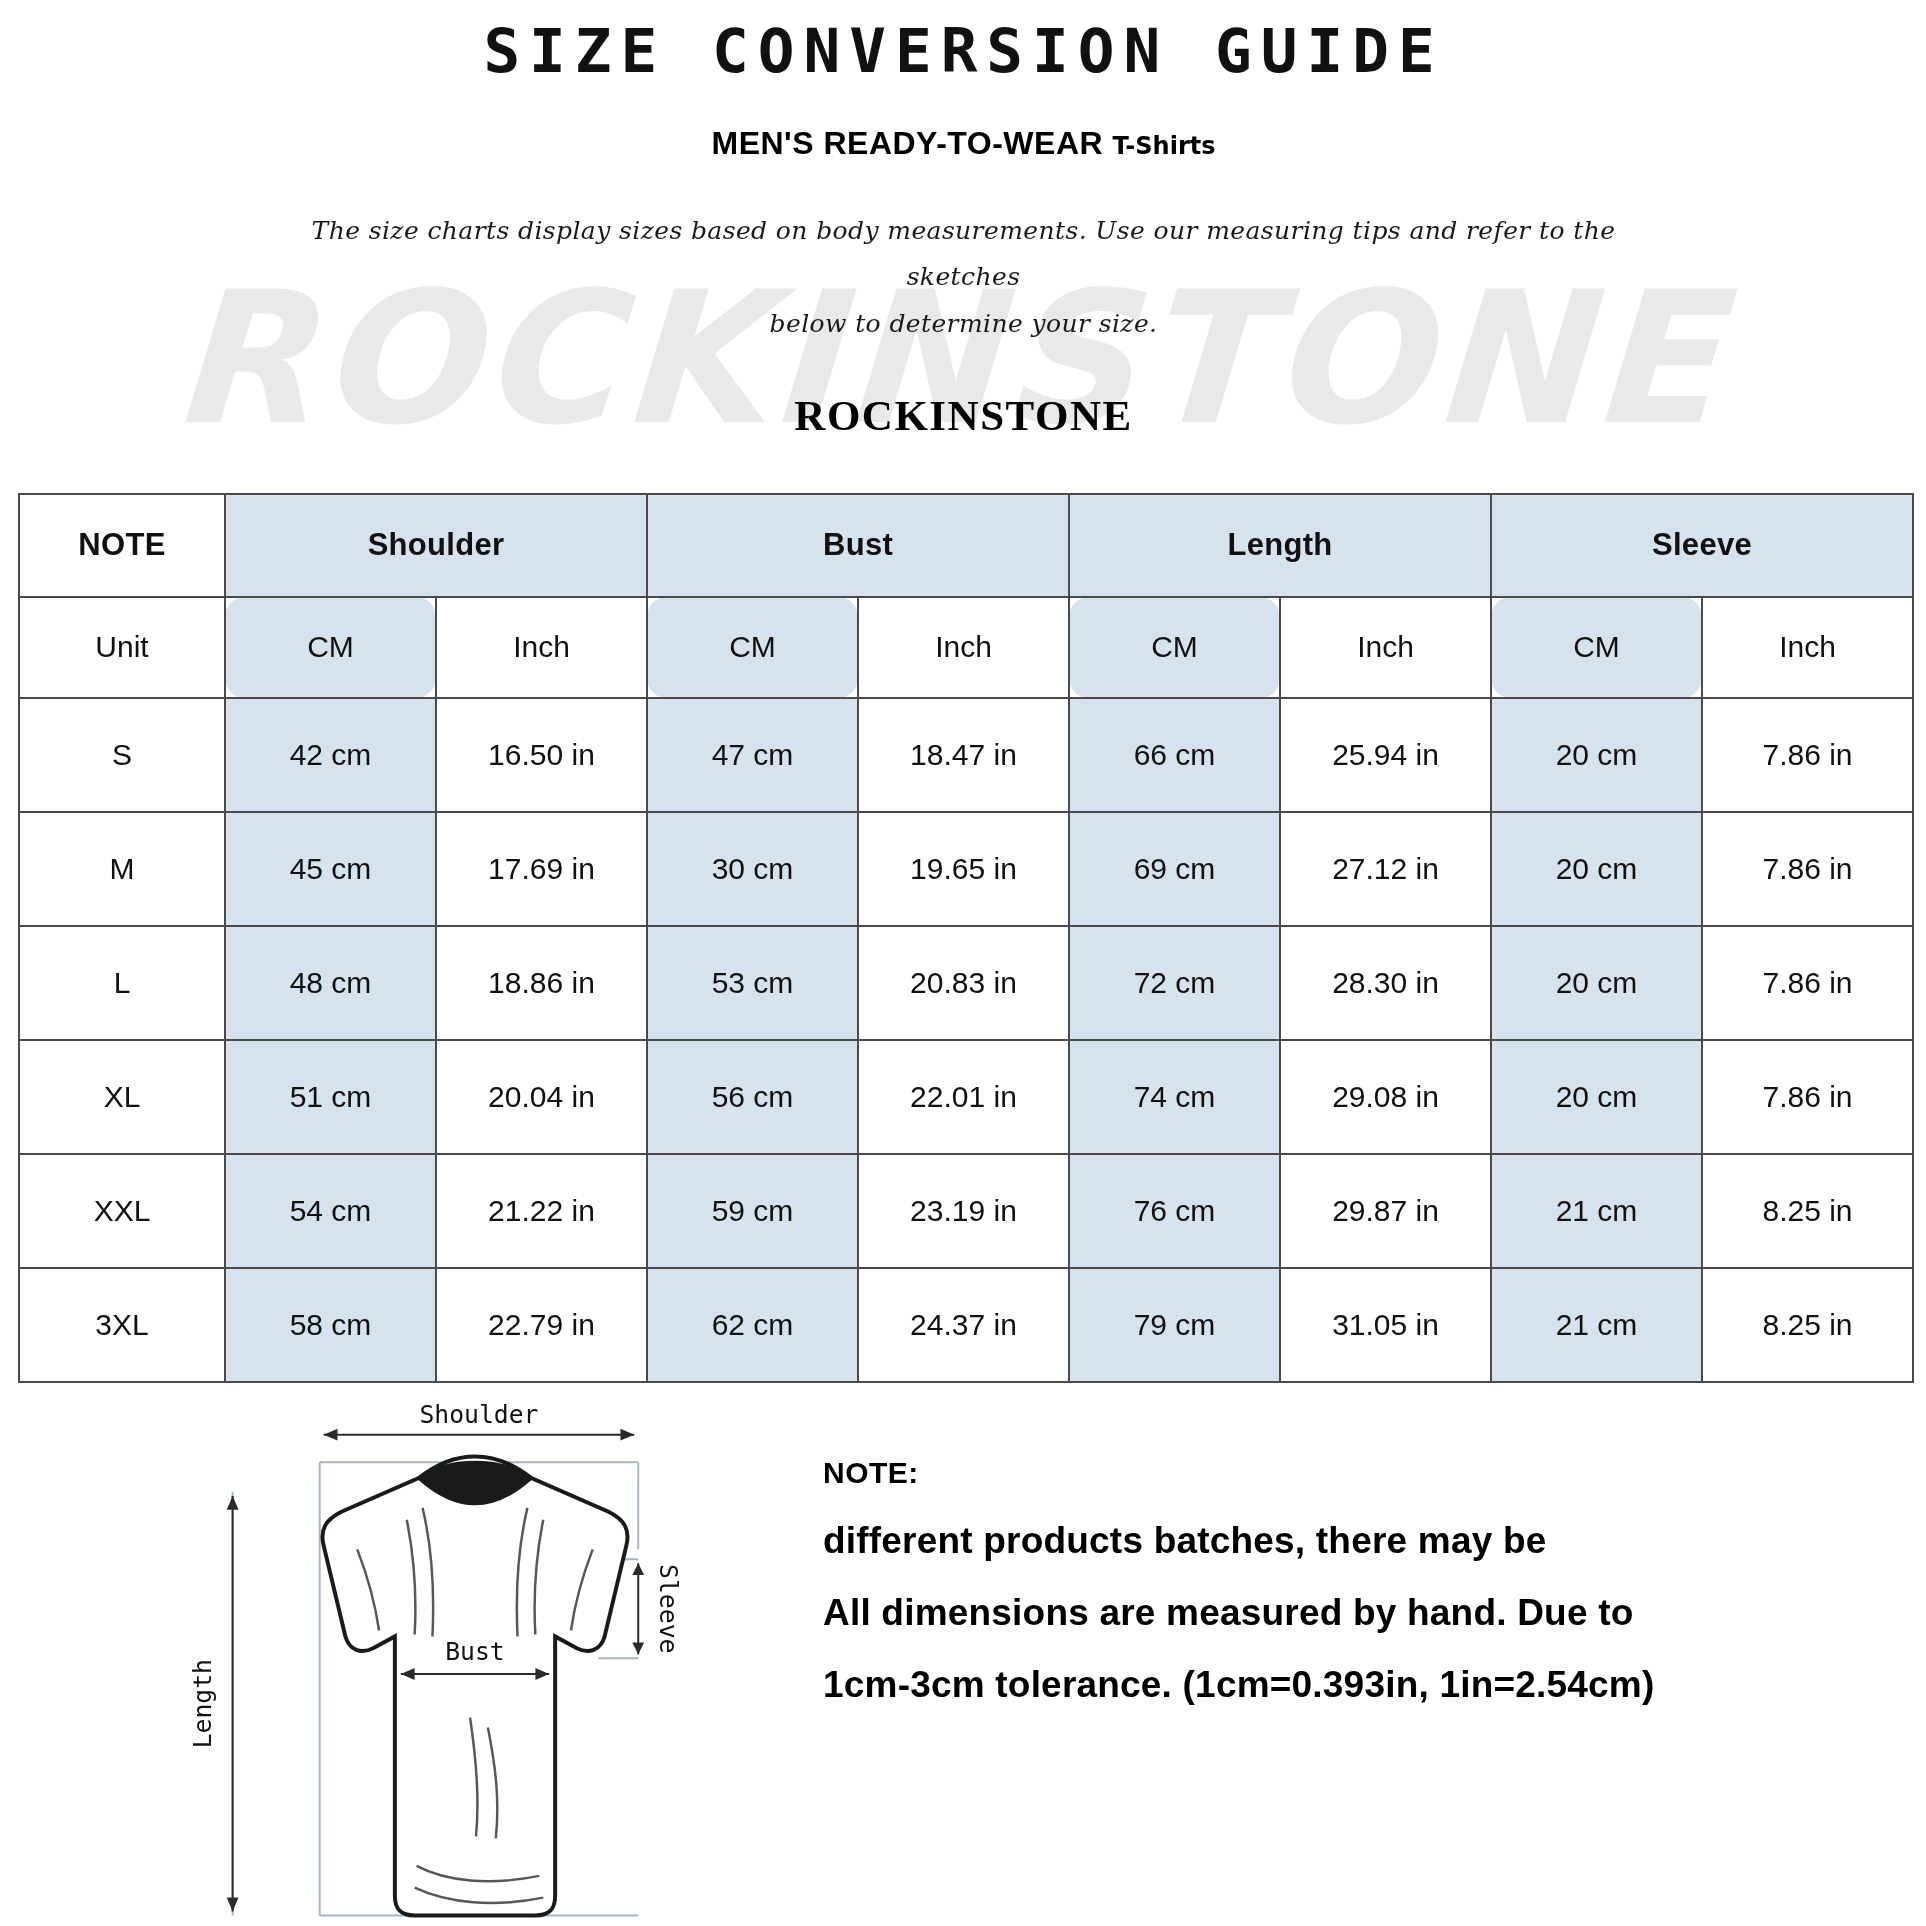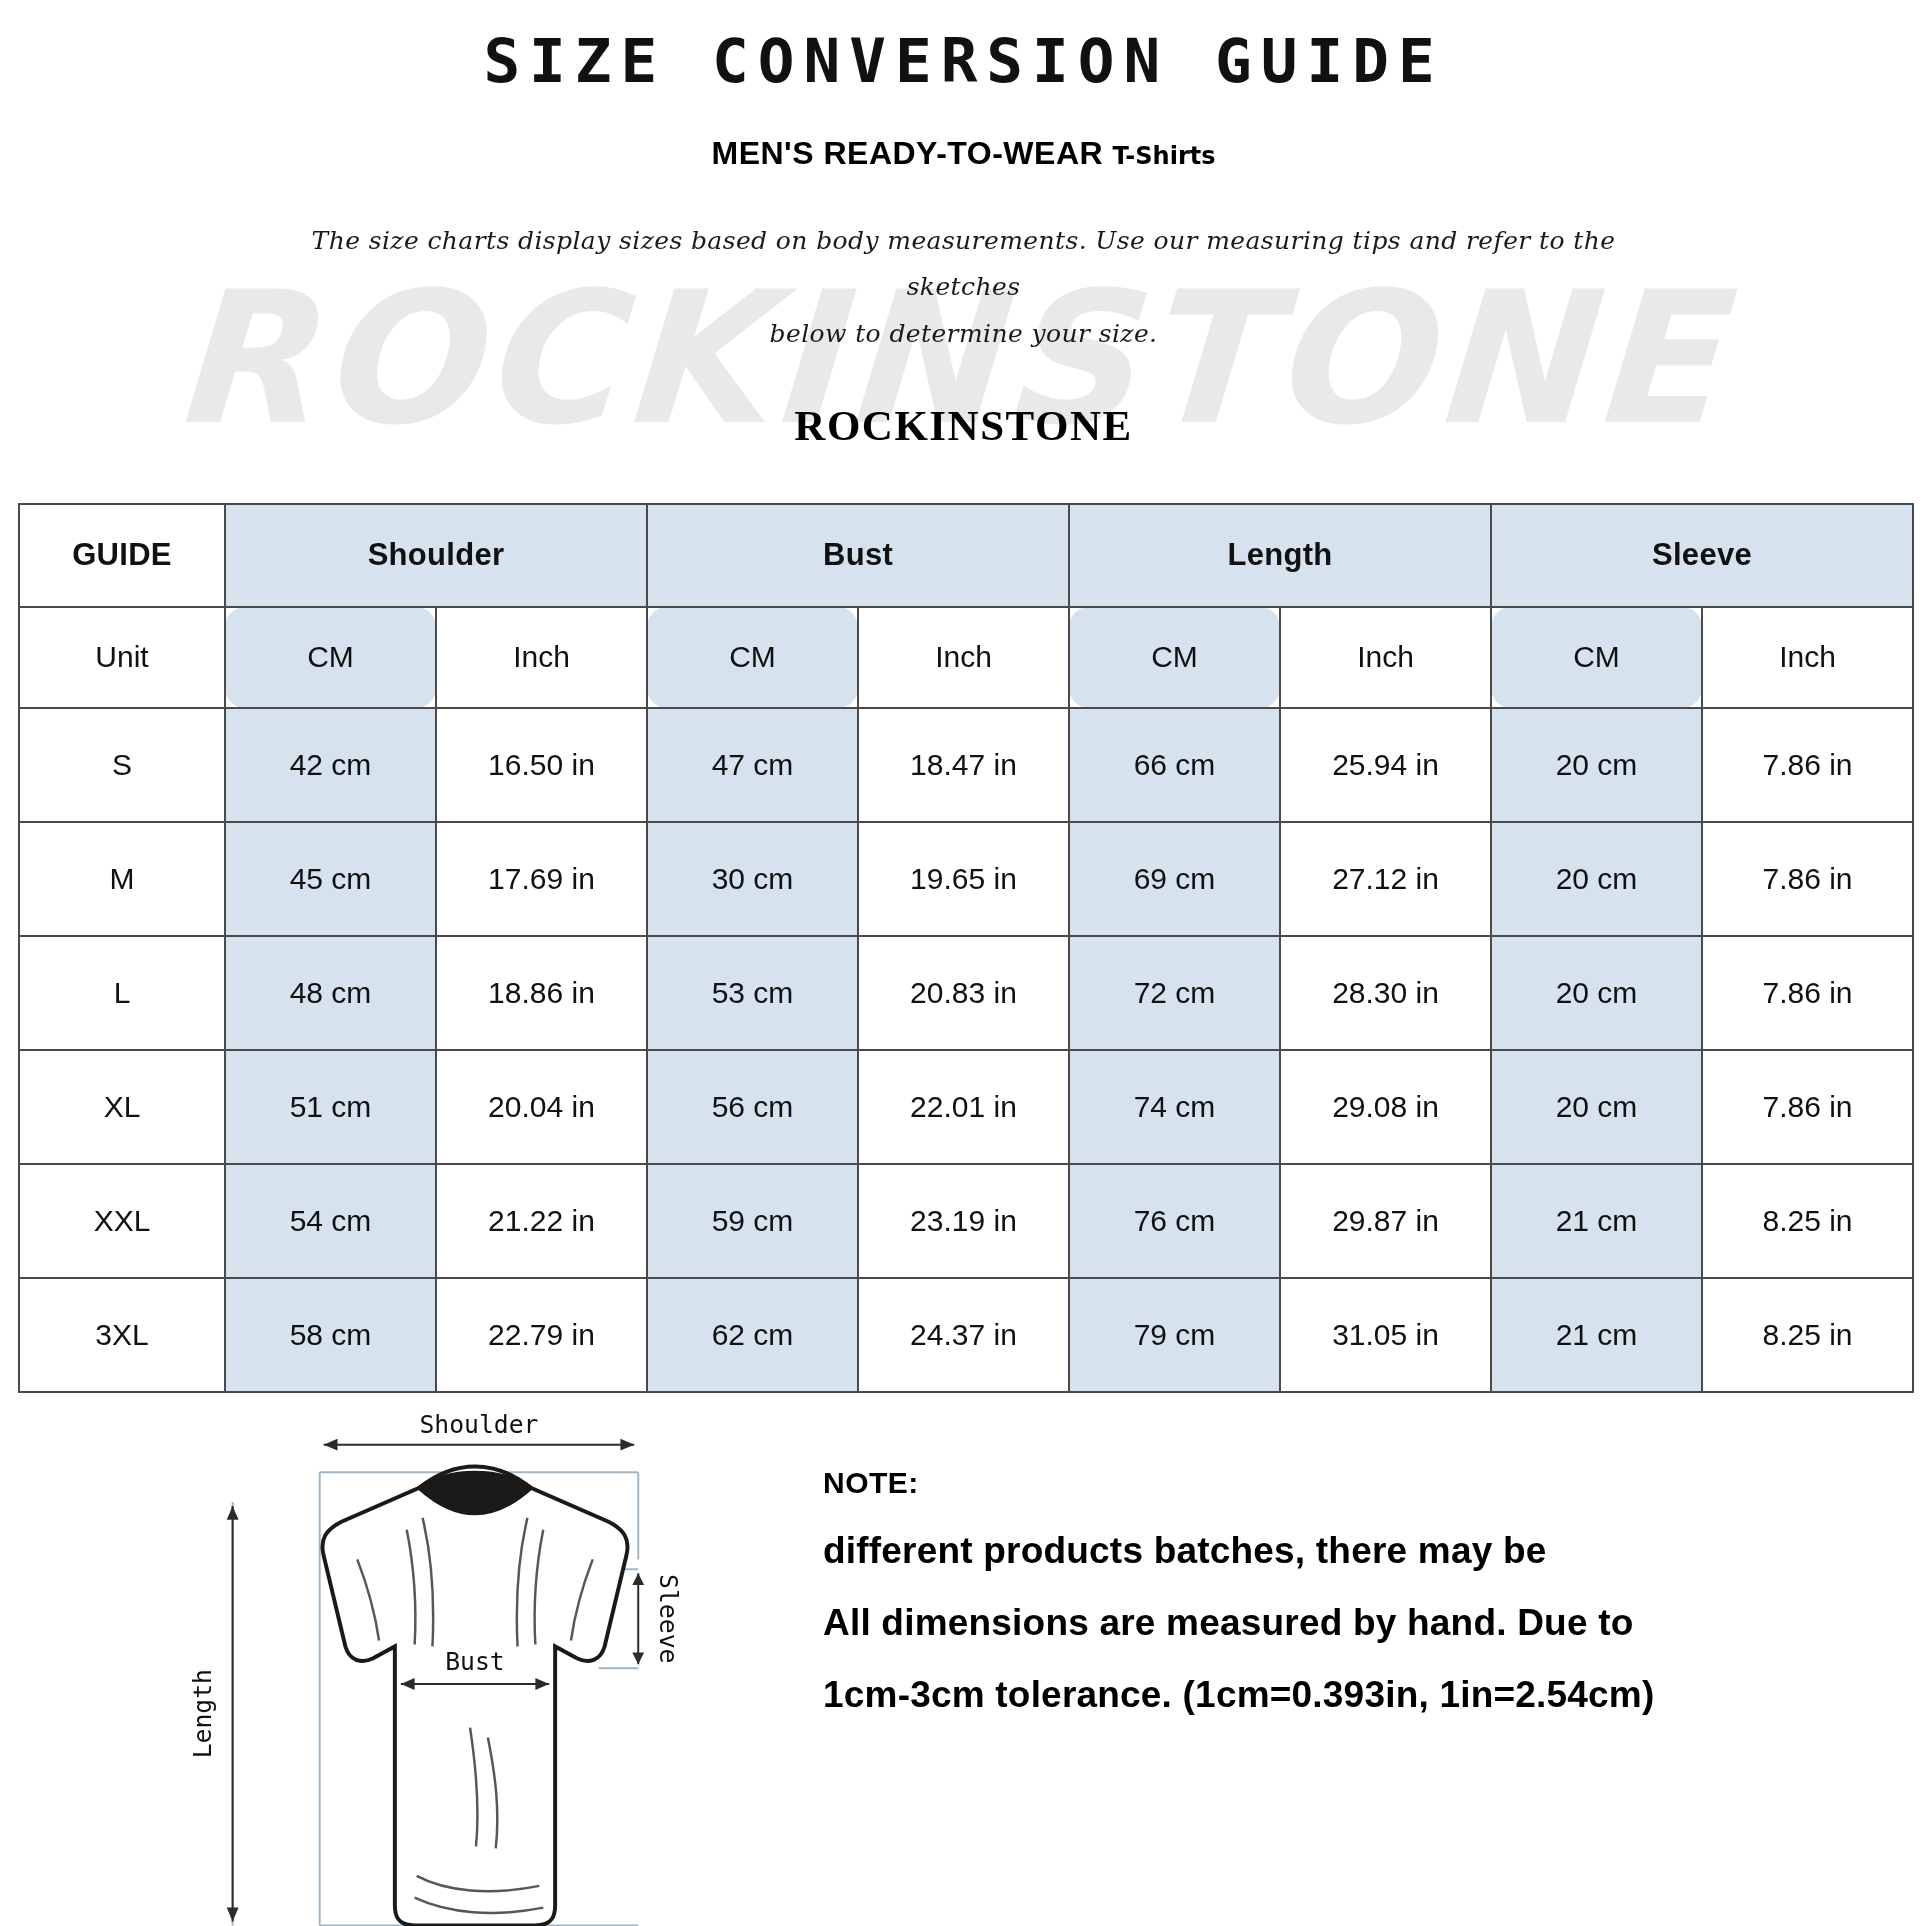--- a/index.html
+++ b/index.html
@@ -38,21 +38,21 @@
     white-space: nowrap;
     pointer-events: none;
     transform: skewX(-6deg);
     z-index: 0;
   }
 
   
   .header {
     position: relative;
     z-index: 2;
-    padding-top: 24px;
+    padding-top: 14px;
   }
   .title {
     text-align: center;
     font-family: "DejaVu Sans Mono", monospace;
     font-size: 61px;
     font-weight: 700;
     letter-spacing: 9px;
     color: #111;
     margin: 0;
     line-height: 1.2;
@@ -210,21 +210,21 @@
           <col class="col-val">
         <col class="col-val">
           <col class="col-val">
         <col class="col-val">
           <col class="col-val">
         <col class="col-val">
           <col class="col-val">
       </colgroup>
       <thead>
         <tr class="group-row">
-          <th>GUIDE</th>
+          <th>NOTE</th>
           <th class="shade" colspan="2">Shoulder</th>
           <th class="shade" colspan="2">Bust</th>
           <th class="shade" colspan="2">Length</th>
           <th class="shade" colspan="2">Sleeve</th>
         </tr>
         <tr class="unit-row">
           <th>Unit</th>
           <th class="shade">CM</th>
           <th>Inch</th>
           <th class="shade">CM</th>

